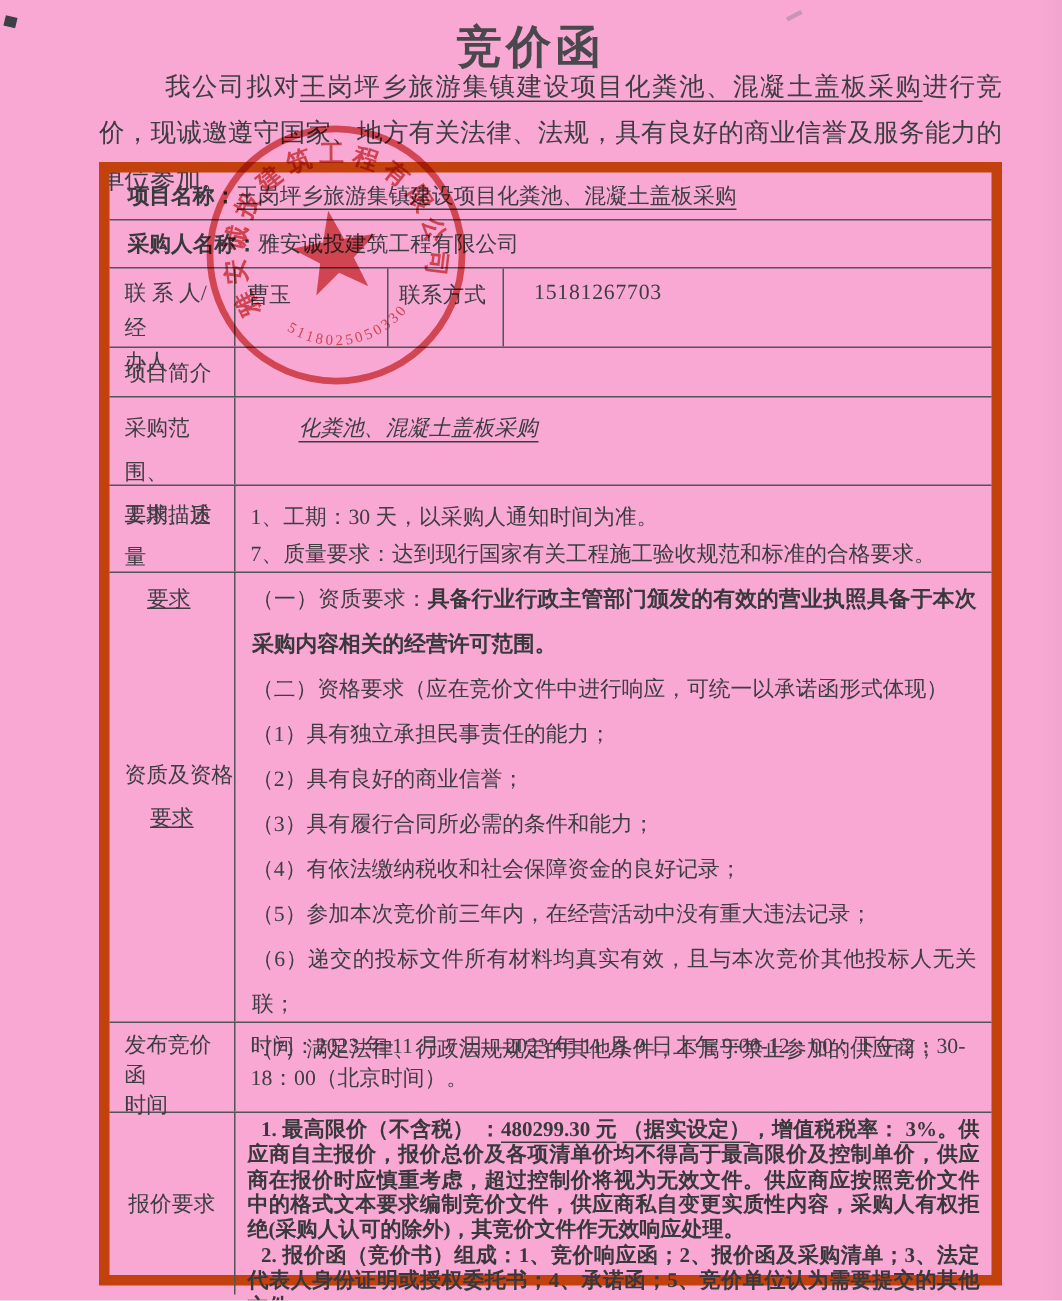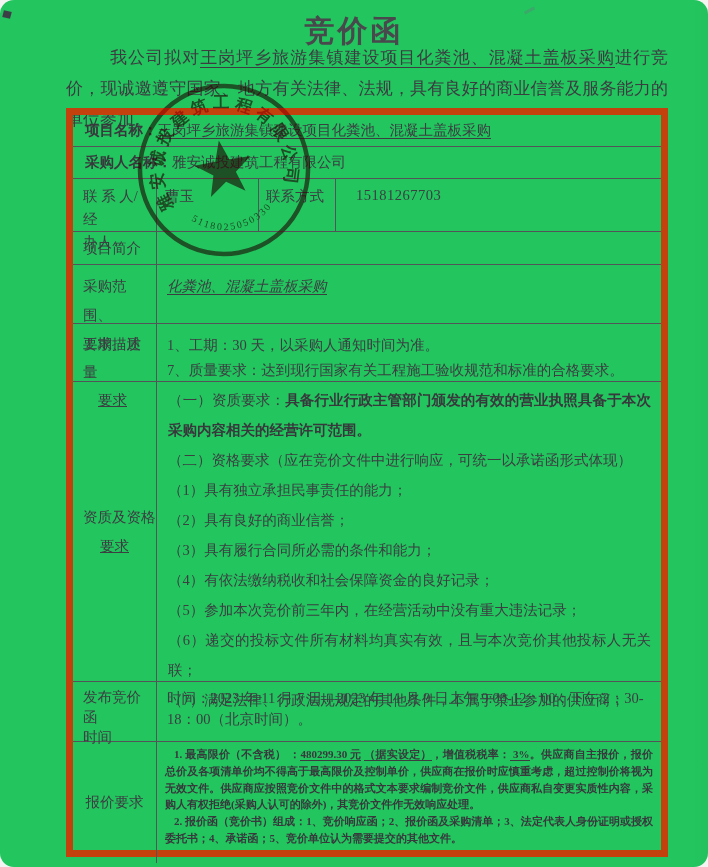--- a/index.html
+++ b/index.html
@@ -1,22 +1,21 @@
 <!DOCTYPE html>
 <html><head>
 <meta charset="utf-8">
 <style>
   html,body{margin:0;padding:0;}
   body{width:708px;height:867px;background:#f4f4f2;}
   .page{
     position:relative;width:708px;height:867px;overflow:hidden;
-    background:#22c55e;
+    background:#f9a8d4;
     font-family:"Liberation Serif","DejaVu Serif",serif;
     color:#3d3d42;
-    border-radius:14px;
   }
   
   .mark1{position:absolute;left:3px;top:11px;width:8px;height:7px;background:#3c4046;transform:rotate(14deg);}
   .mark2{position:absolute;left:524px;top:9px;width:11px;height:3px;background:rgba(110,115,128,.35);transform:rotate(-28deg);}
   .edge-shade{position:absolute;right:0;top:0;width:14px;height:867px;background:linear-gradient(90deg,rgba(0,0,0,0) 0%,rgba(90,95,105,.05) 100%);}
 
   .doc-title{
     margin:0;padding-top:11px;text-align:center;
     font-size:30px;font-weight:700;letter-spacing:3px;color:#48484d;
   }
@@ -41,35 +40,35 @@
   .r1{height:32px;align-items:center;}
   .r2{height:32px;align-items:center;}
   .inline-cell{padding-left:12px;}
   .r3{height:53px;}
   .r3 .lab{padding-top:6px;line-height:23px;}
   .c-name{width:102px;border-right:1px solid #53535a;padding:8px 0 0 8px;}
   .c-mlabel{width:77px;border-right:1px solid #53535a;padding:8px 0 0 7px;}
   .c-phone{flex:1;padding:8px 0 0 20px;letter-spacing:.5px;}
   .r4{height:33px;}
   .r4 .lab{padding-top:7px;}
-  .r5{height:59px;}
+  .r5{height:59px;gap:32px;}
   .r5 .lab{padding-top:7px;line-height:29px;}
   .r5 .val{padding:7px 8px 0 10px;line-height:28px;font-style:italic;}
   .r6{height:58px;}
   .r6 .lab{padding-top:6px;line-height:28px;}
   .r6 .val{padding:9px 8px 0 10px;line-height:25px;}
   .r7{height:300px;}
   .r7 .lab{display:flex;flex-direction:column;justify-content:center;line-height:29px;padding-right:0;}
   .r7 .val{padding:3px 10px 0 11px;line-height:30px;font-size:14.5px;text-align:justify;}
   .r8{height:60px;}
   .r8 .lab{padding-top:5px;line-height:20px;}
   .r8 .val{padding:6px 10px 0 10px;line-height:21px;}
   .r9{height:121px;}
   .r9 .lab{display:flex;align-items:center;justify-content:center;padding:0;}
-  .r9 .val{padding:4px 8px 0 8px;line-height:16.8px;font-size:11px;text-align:justify;}
+  .r9 .val{padding:4px 8px 0 8px;line-height:16.8px;font-size:14px;text-align:justify;}
   .r9 .val p{margin:0;text-indent:9px;font-weight:700;color:#38383d;}
   .lab-center{text-align:center;padding-right:10px;text-decoration:underline;}
 
   .stamp{
     position:absolute;left:135px;top:81px;width:178px;height:178px;
     transform:rotate(-10deg);
     mix-blend-mode:multiply;opacity:.85;pointer-events:none;
   }
 </style>
 </head>

